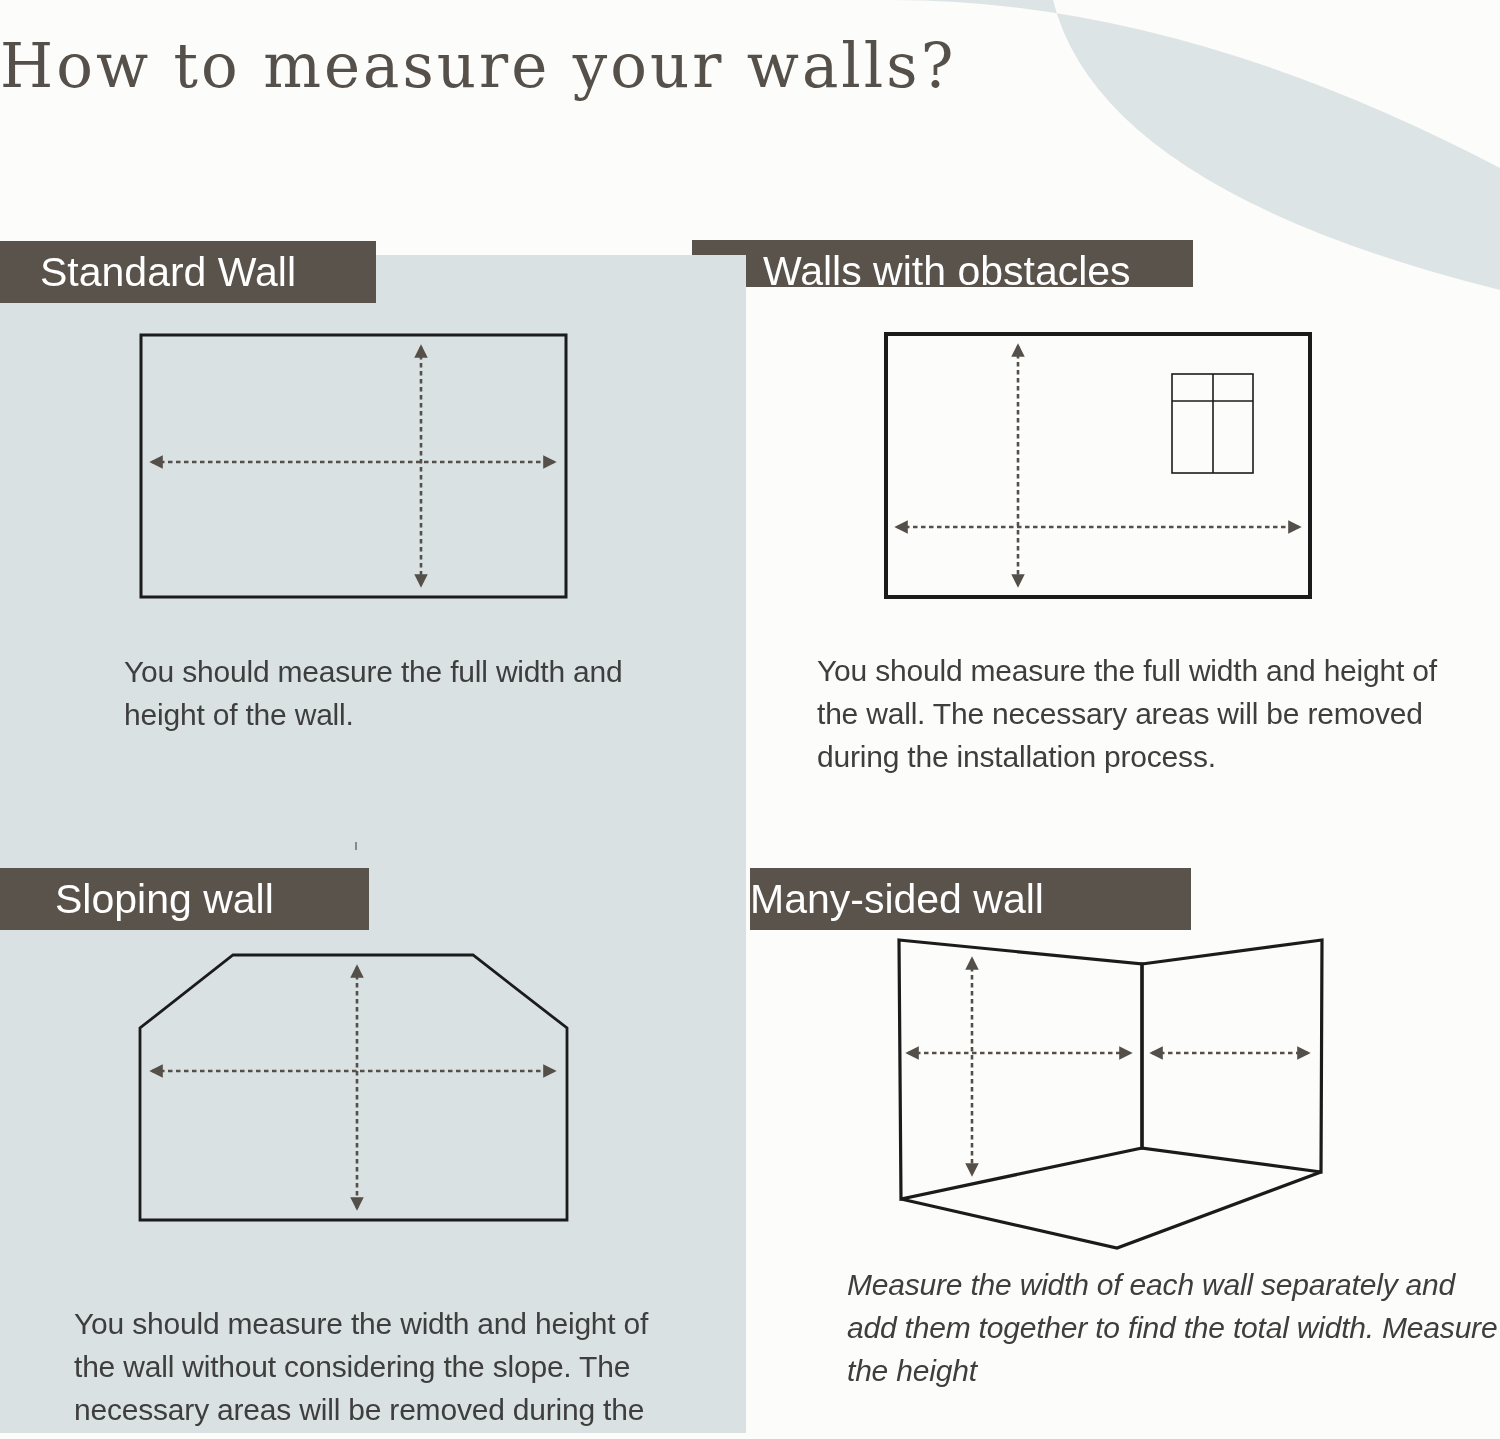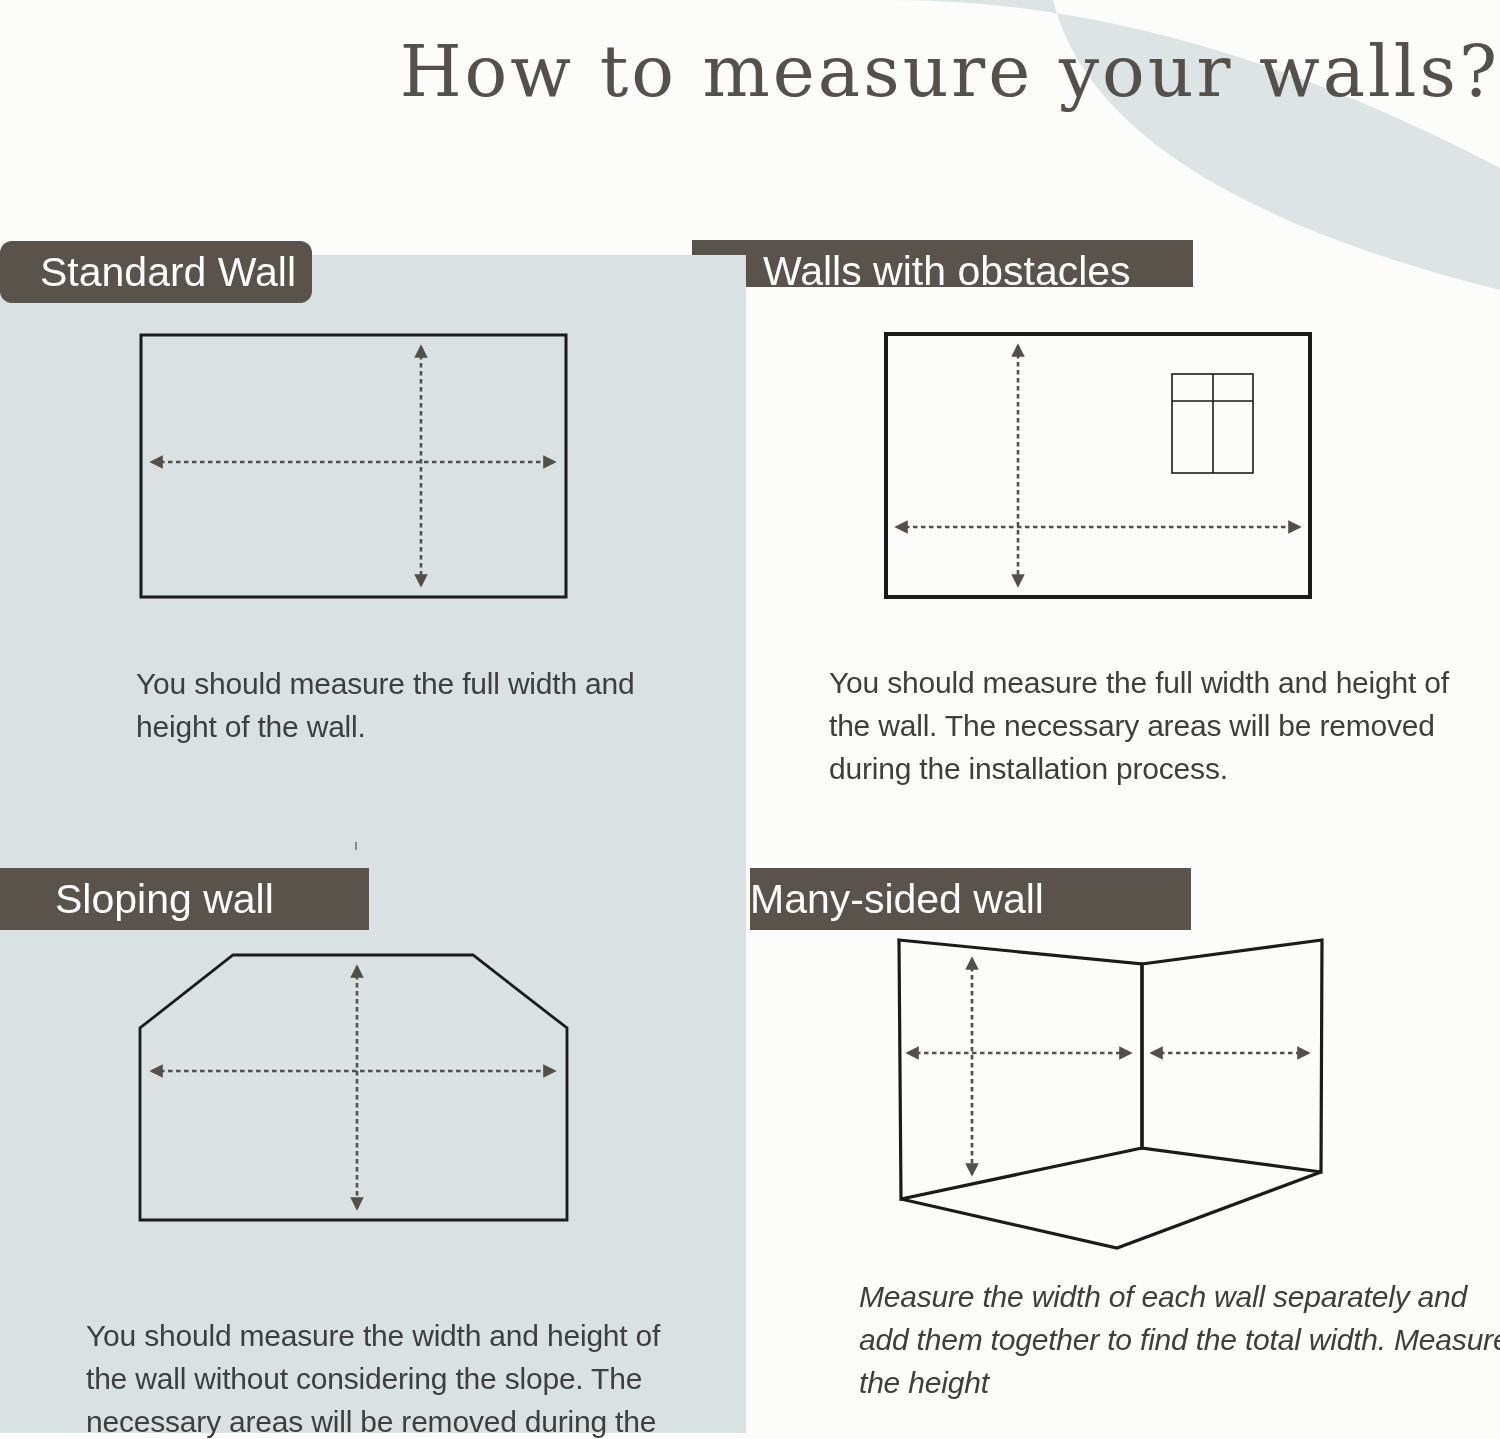--- a/index.html
+++ b/index.html
@@ -7,36 +7,36 @@
     --title_text:#56504a; --body_text:#3e3e3e; --line:#1b1b1b; --arrow:#554f49;
     --stripe:#dde4e5;
   }
   html,body{margin:0;padding:0;}
   body{background:#e9e9e9;font-family:"Liberation Sans",sans-serif;}
   .stage{position:relative;width:1500px;height:1439px;background:var(--page_bg);overflow:hidden;margin:0 auto;}
   .stripe-svg{position:absolute;left:0;top:0;z-index:0;}
   .page-title{
     position:absolute;left:0;top:30px;width:1500px;z-index:5;
     font-family:"DejaVu Serif","Liberation Serif",serif;
-    font-size:71px;font-weight:400;letter-spacing:3px;
-    color:var(--title_text);text-align:right;margin:0;
+    font-size:61px;font-weight:400;letter-spacing:3px;
+    color:var(--title_text);text-align:left;margin:0;
   }
   .panel{position:absolute;left:0;top:255px;width:746px;height:1178px;background:var(--panel);z-index:2;}
   .badge{
     position:absolute;height:62px;background:var(--badge);color:var(--badge_text);
     font-size:41px;line-height:62px;white-space:nowrap;z-index:3;
   }
-  .badge-standard{left:0;top:241px;width:312px;padding-left:40px;box-sizing:border-box;border-radius:12px;}
+  .badge-standard{left:0;top:241px;width:376px;padding-left:40px;box-sizing:border-box;}
   .badge-obstacles{left:692px;top:240px;width:501px;height:47px;line-height:63px;padding-left:71px;box-sizing:border-box;z-index:1;}
   .badge-sloping{left:0;top:868px;width:369px;padding-left:55px;box-sizing:border-box;}
   .badge-many{left:750px;top:868px;width:441px;box-sizing:border-box;}
   .diagram-svg{position:absolute;left:0;top:0;z-index:4;}
   .desc{
     position:absolute;z-index:5;color:var(--body_text);
-    font-size:30px;line-height:43px;letter-spacing:-0.2px;margin:16px;
+    font-size:30px;line-height:43px;letter-spacing:-0.2px;margin:4px;
   }
   .desc-standard{left:120px;top:646px;width:500px;}
   .desc-obstacles{left:813px;top:645px;width:650px;}
   .desc-sloping{left:70px;top:1298px;width:615px;}
   .desc-many{left:843px;top:1259px;width:655px;font-style:italic;}
   .wall-line{fill:none;stroke:var(--line);}
   .arrow-line{fill:none;stroke:var(--arrow);stroke-width:2.6;stroke-dasharray:4.5 3.5;}
 </style>
 </head>
 <body>

